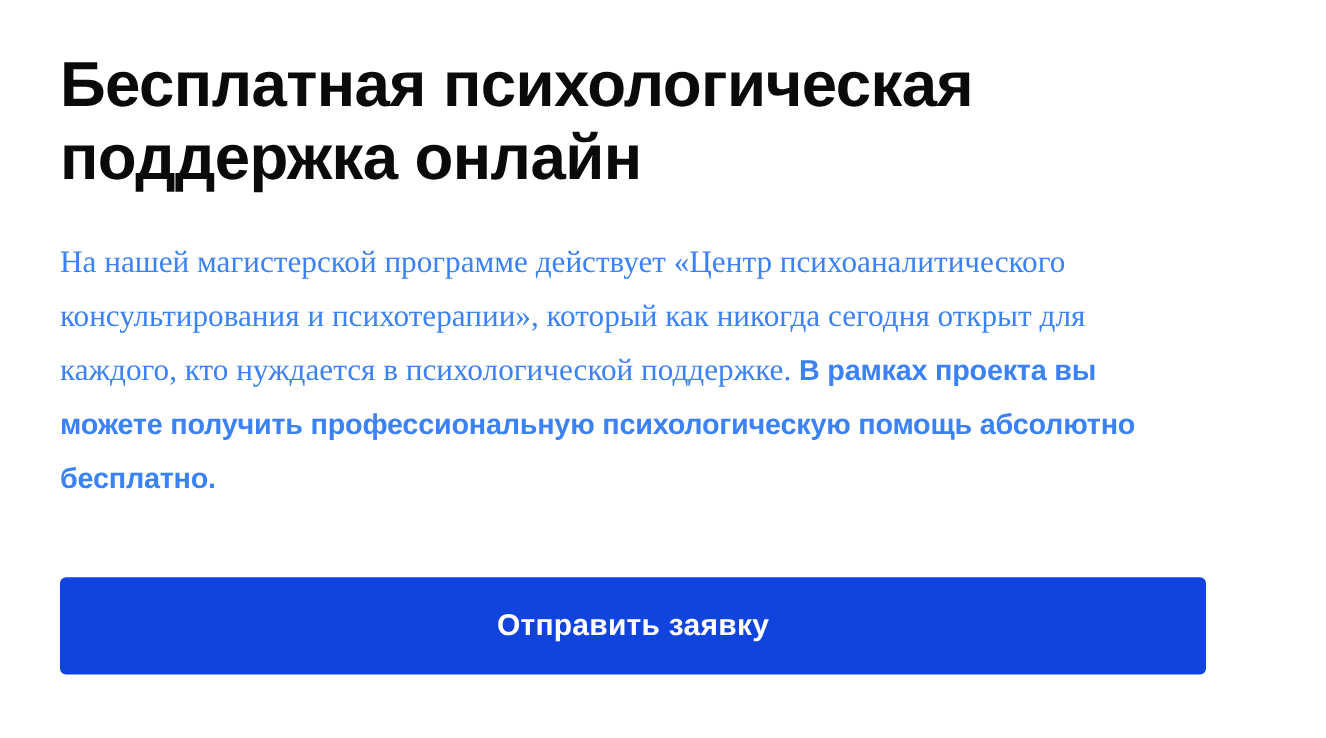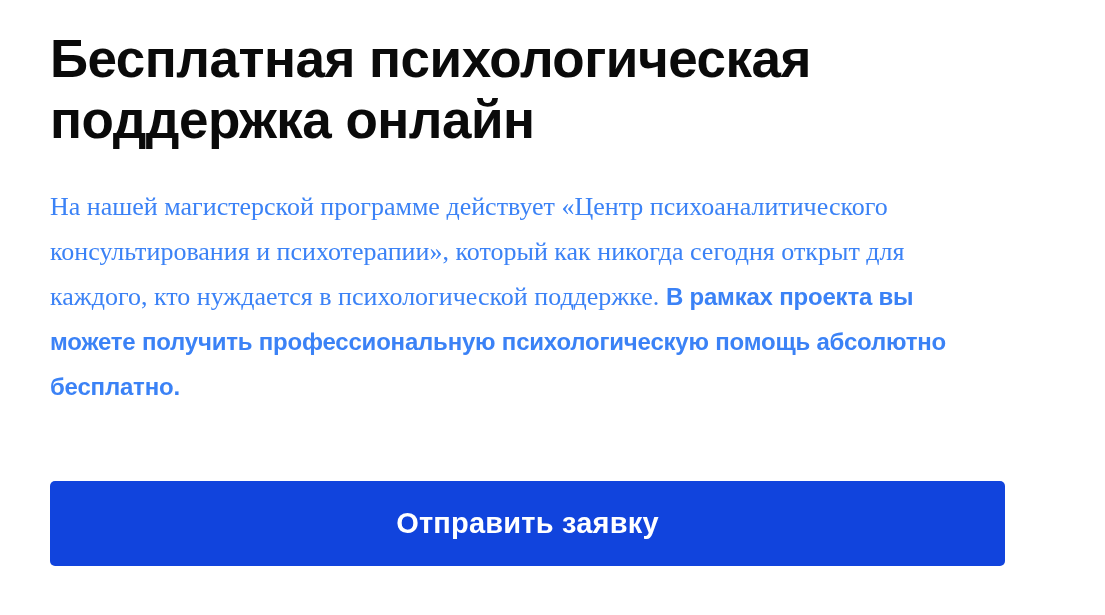--- a/index.html
+++ b/index.html
@@ -12,21 +12,21 @@
     height: 615px;
     font-family: "Liberation Sans", sans-serif;
     color: #000000;
     overflow: hidden;
   }
   .page {
     position: relative;
     width: 1105px;
     height: 543px;
     box-sizing: border-box;
-    padding: 28px 100px 0 50px;
+    padding: 40px 100px 0 50px;
   }
   .headline {
     font-family: "Liberation Sans", sans-serif;
     font-weight: bold;
     font-size: 53px;
     line-height: 1.16;
     letter-spacing: -0.5px;
     color: #0a0a0a;
     margin: 0;
     max-width: 900px;
@@ -54,21 +54,21 @@
   .cta-button {
     display: block;
     width: 100%;
     box-sizing: border-box;
     border: none;
     border-radius: 5px;
     background: #1144dd;
     color: #ffffff;
     font-family: "Liberation Sans", sans-serif;
     font-weight: bold;
-    font-size: 29px;
+    font-size: 25px;
     letter-spacing: 0.2px;
     padding: 26px 10px;
     text-align: center;
     cursor: pointer;
   }
 </style>
 </head>
 <body>
 
 <div class="page">

